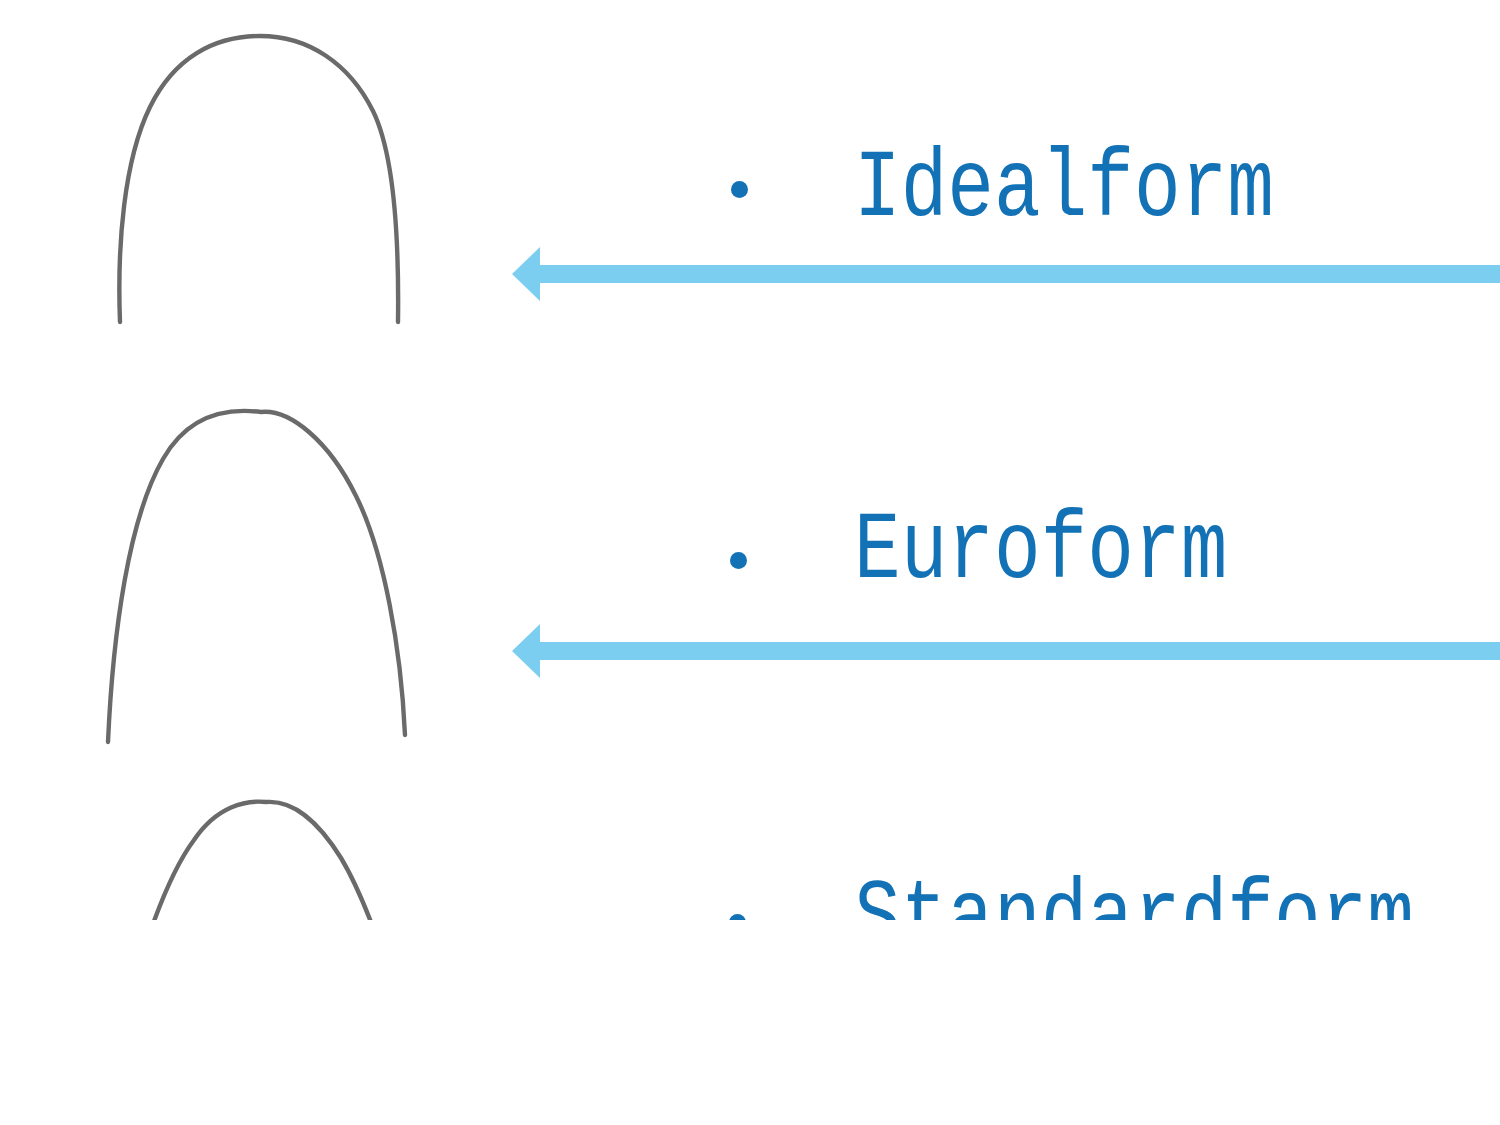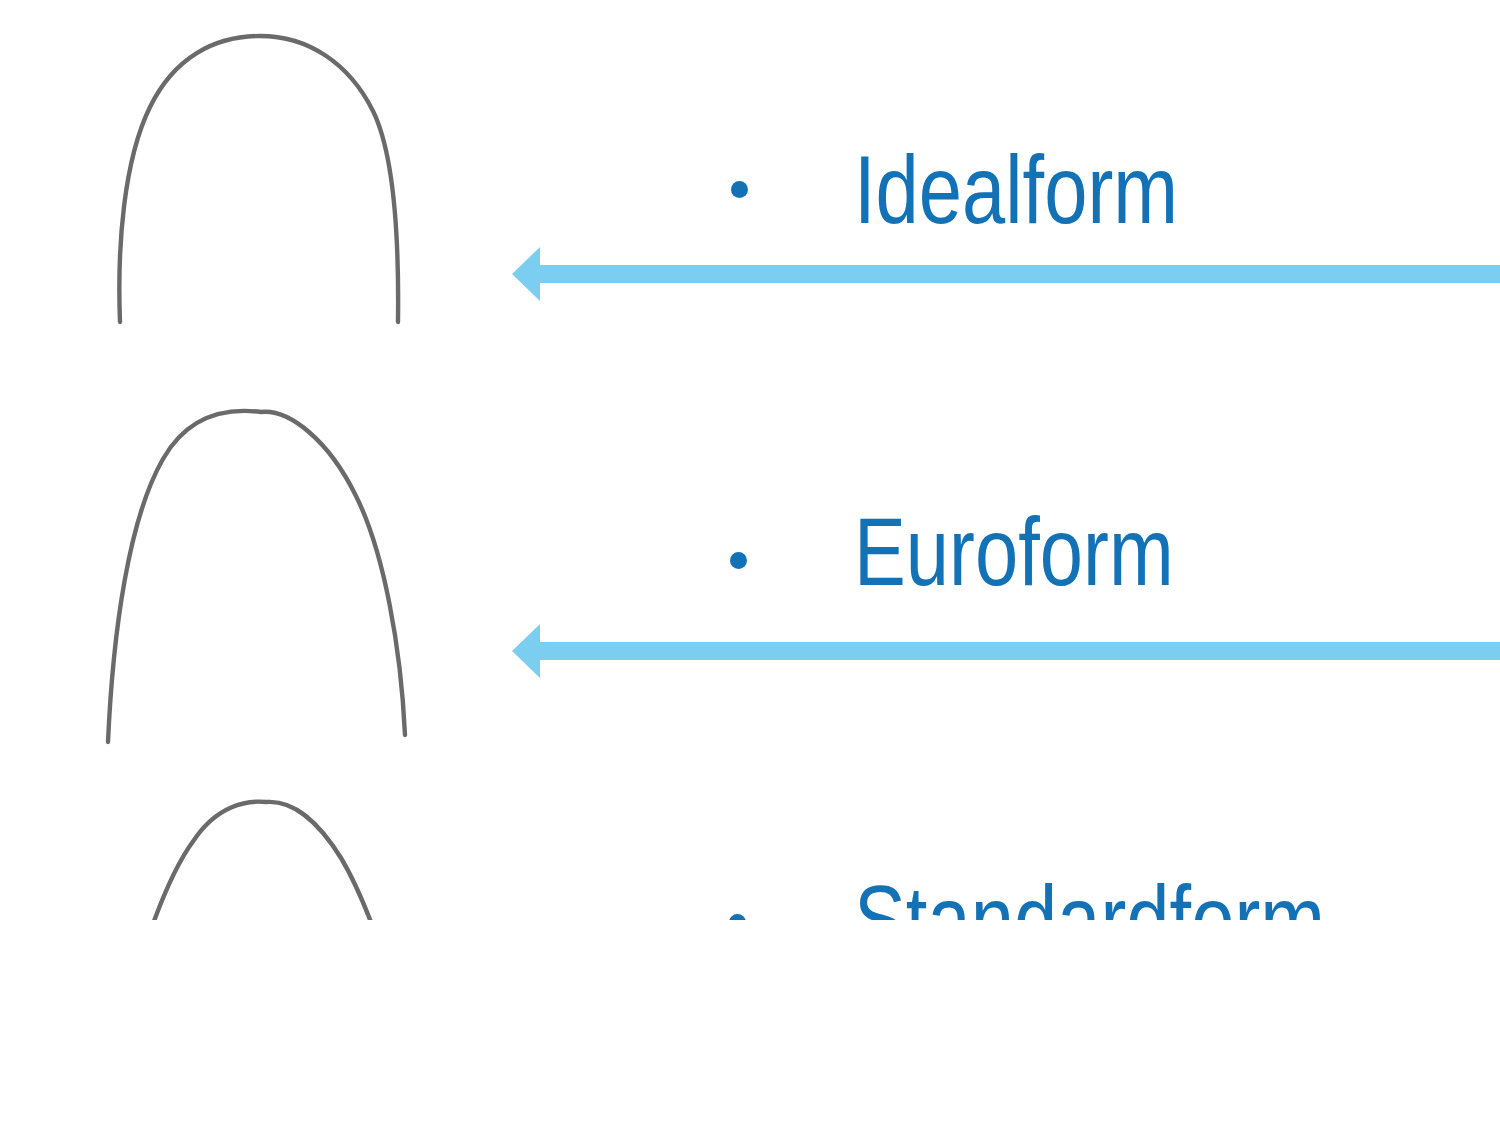--- a/index.html
+++ b/index.html
@@ -6,21 +6,21 @@
     margin: 0;
     padding: 0;
     background: #ffffff;
   }
   .slide {
     position: relative;
     width: 1500px;
     height: 920px;
     background: var(--background, #ffffff);
     overflow: hidden;
-    font-family: Liberation Sans, sans-serif;
+    font-family: Liberation Mono, monospace;
   }
   .arch {
     position: absolute;
     display: block;
   }
   .arch path {
     fill: none;
     stroke: var(--wire, #6a6a6a);
     stroke-width: 4.4;
     stroke-linecap: round;

